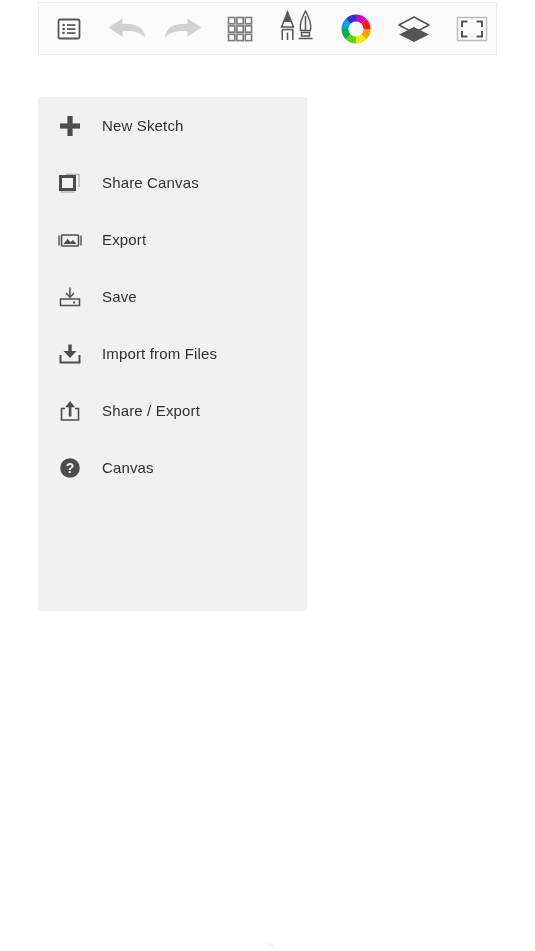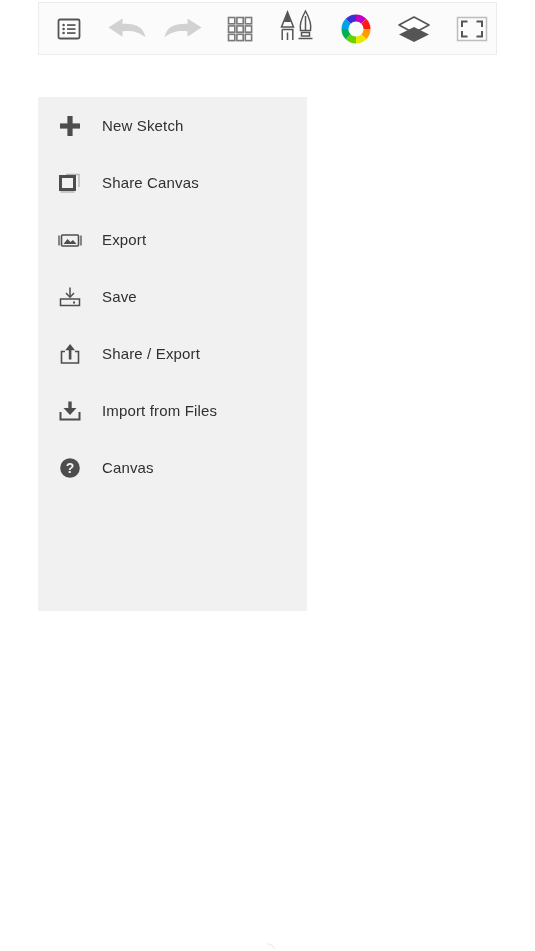--- a/index.html
+++ b/index.html
@@ -253,39 +253,39 @@
         </g>
         <rect x="16" y="17.5" width="2" height="2" fill="#4d4d4d"></rect>
       </svg>
     </span>
     <span class="menu-label">Save</span>
   </div>
 
   <div class="menu-item">
     <span class="menu-icon">
       <svg width="26" height="26" viewBox="0 0 26 26">
+        <rect x="11.3" y="3.5" width="3.4" height="9" fill="#4d4d4d"></rect>
+        <path d="M13 17 L6.5 10 L19.5 10 Z" fill="#4d4d4d"></path>
+        <path d="M3.5 14 L3.5 21.5 L22.5 21.5 L22.5 14" fill="none" stroke="#4d4d4d" stroke-width="2"></path>
+      </svg>
+    </span>
+    <span class="menu-label">Import from Files</span>
+  </div>
+
+  <div class="menu-item">
+    <span class="menu-icon">
+      <svg width="26" height="26" viewBox="0 0 26 26">
         <rect x="11.8" y="8" width="2.6" height="10.5" fill="#4d4d4d"></rect>
         <path d="M13.1 3 L18 9.2 L8.2 9.2 Z" fill="#4d4d4d"></path>
         <path d="M8 10.5 L4.5 10.5 L4.5 22 L21.5 22 L21.5 10.5 L18 10.5" fill="none" stroke="#4d4d4d" stroke-width="1.6"></path>
       </svg>
     </span>
     <span class="menu-label">Share / Export</span>
   </div>
 
-  <div class="menu-item">
-    <span class="menu-icon">
-      <svg width="26" height="26" viewBox="0 0 26 26">
-        <rect x="11.3" y="3.5" width="3.4" height="9" fill="#4d4d4d"></rect>
-        <path d="M13 17 L6.5 10 L19.5 10 Z" fill="#4d4d4d"></path>
-        <path d="M3.5 14 L3.5 21.5 L22.5 21.5 L22.5 14" fill="none" stroke="#4d4d4d" stroke-width="2"></path>
-      </svg>
-    </span>
-    <span class="menu-label">Import from Files</span>
-  </div>
-
 
   <div class="menu-item">
     <span class="menu-icon">
       <svg width="26" height="26" viewBox="0 0 26 26">
         <circle cx="13" cy="13" r="9.8" fill="#4d4d4d"></circle>
         <text x="13" y="18.2" text-anchor="middle" font-family="Liberation Sans, sans-serif" font-size="14" font-weight="bold" fill="#f1f1f1">?</text>
       </svg>
     </span>
     <span class="menu-label">Canvas</span>
   </div>

